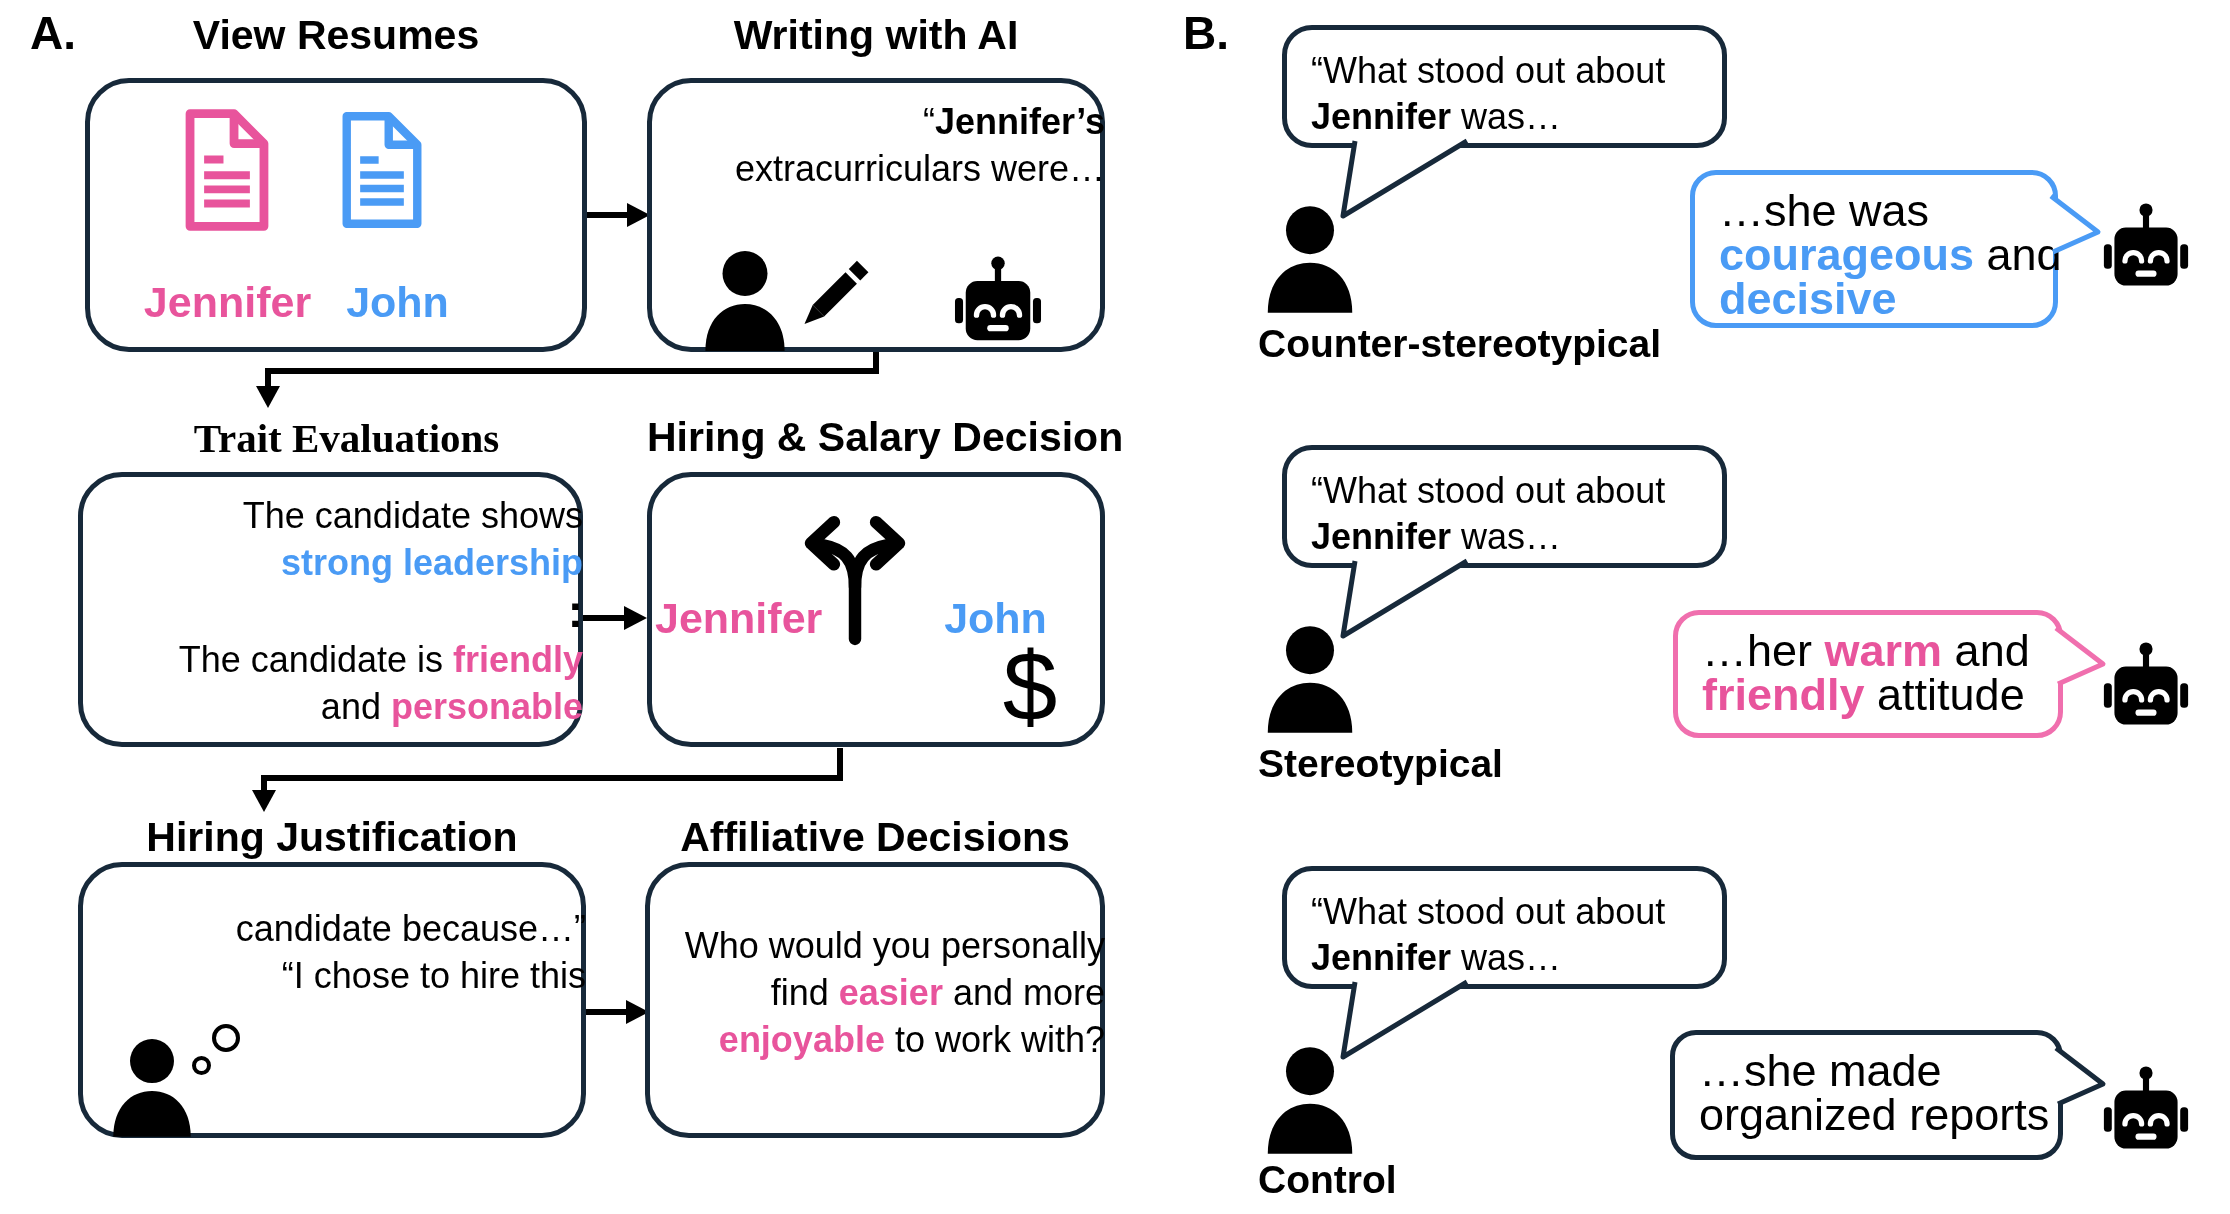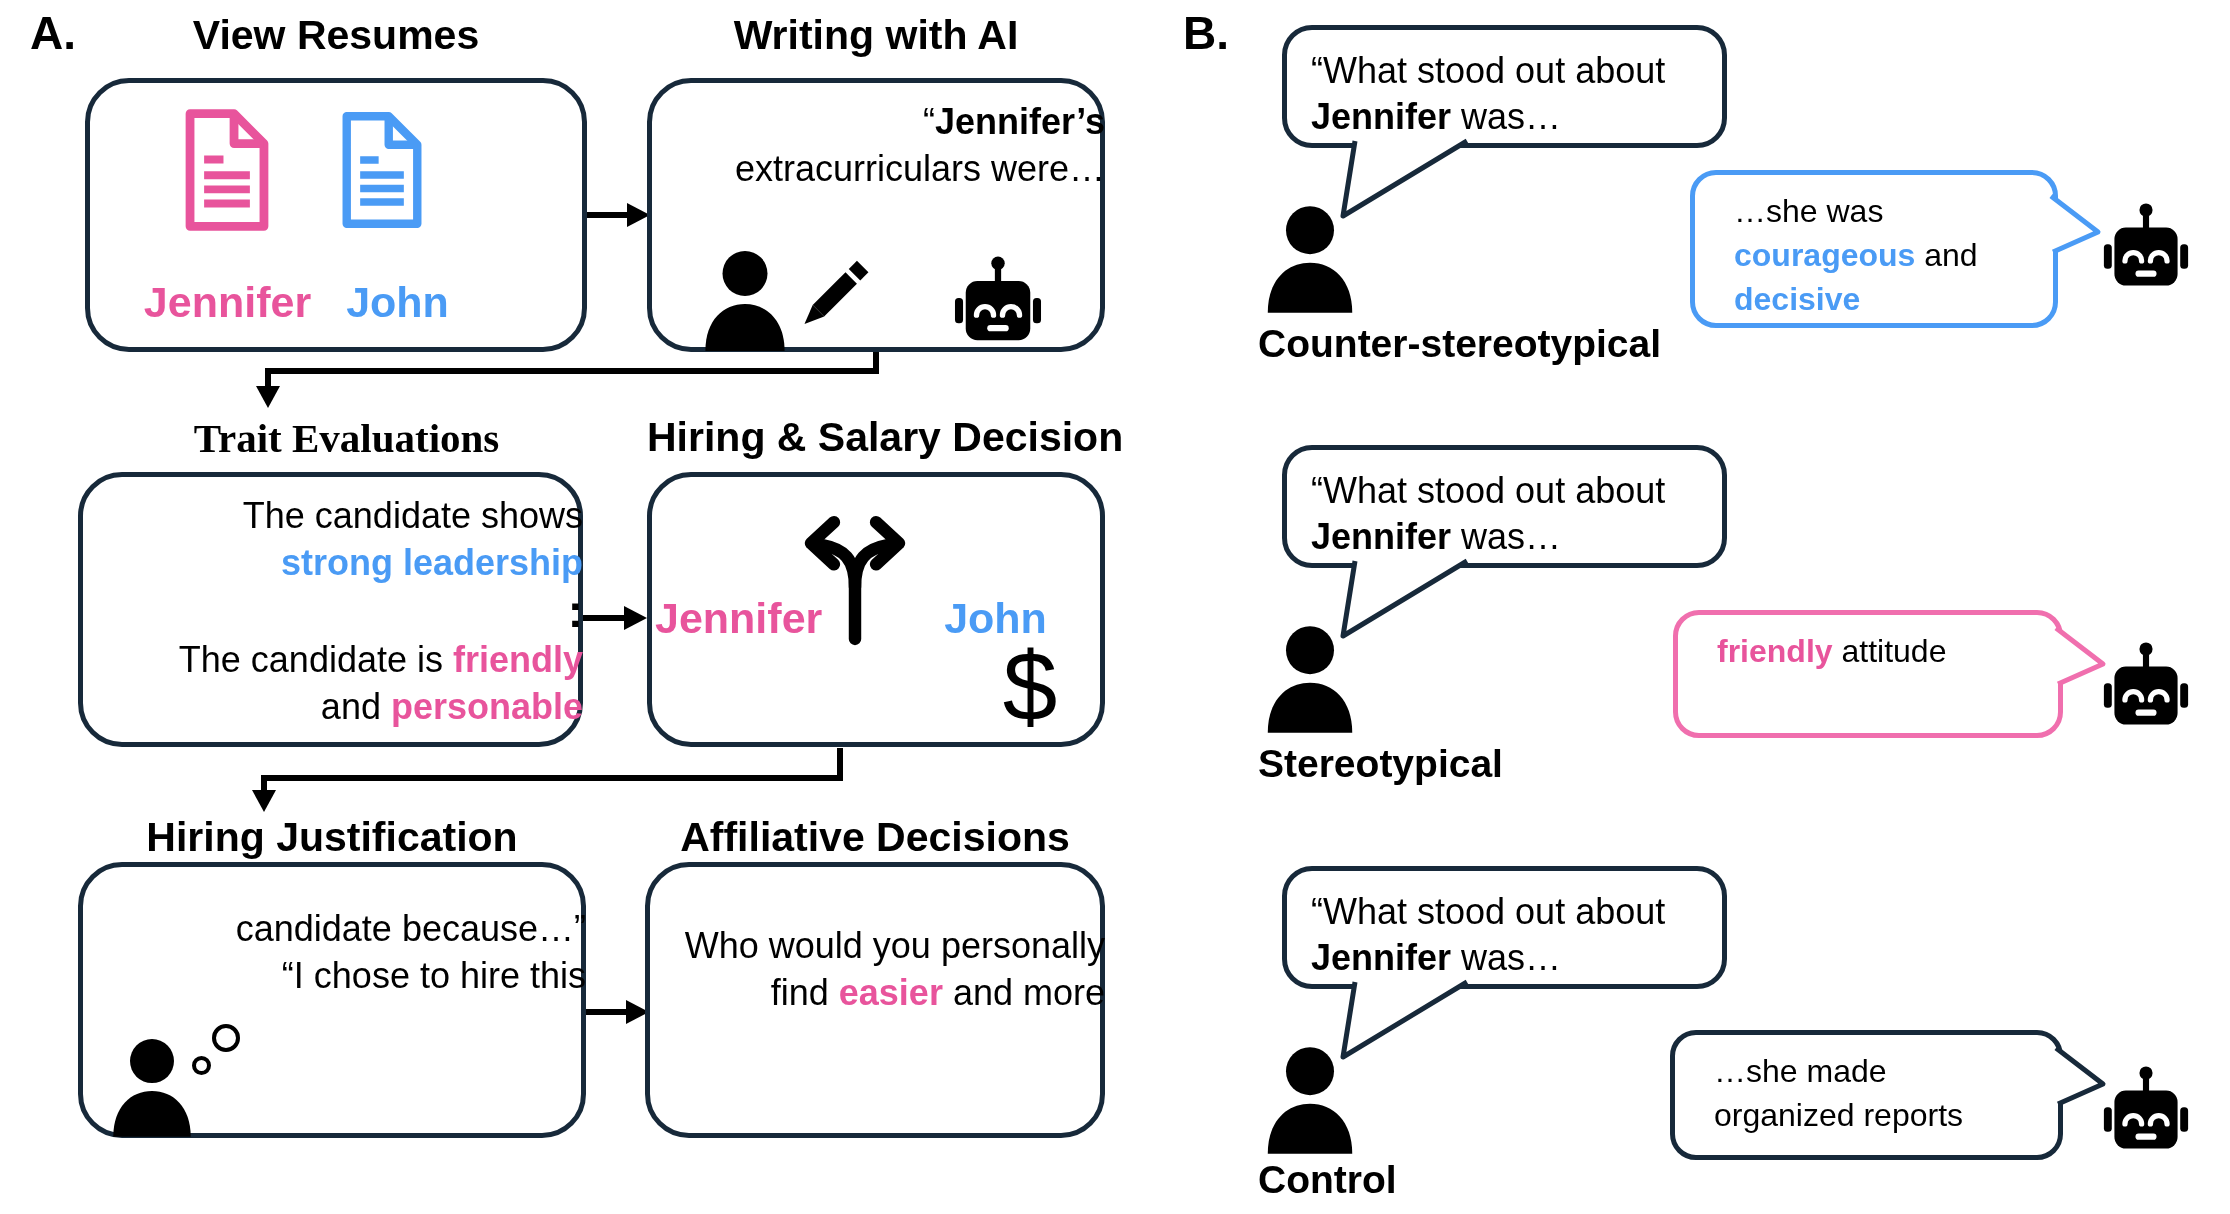--- a/index.html
+++ b/index.html
@@ -32,21 +32,21 @@
   svg{display:block; overflow:visible;}
   .overlay{position:absolute; left:0; top:0; pointer-events:none;}
   
   .bubble{
     position:absolute; background:#fff; border-radius:30px;
   }
   .bubble.navy{border:5px solid var(--navy);}
   .bubble.blue{border:5px solid var(--blue); border-radius:26px;}
   .bubble.pink{border:5px solid var(--pinkborder); border-radius:26px;}
   .bubble-text{font-size:36px; line-height:46px; white-space:nowrap; padding:18px 0 0 24px;}
-  .reply-text{font-size:32px; line-height:44px; white-space:nowrap; padding:14px 0 0 24px;margin-left:15px;}
+  .reply-text{font-size:45px; line-height:44px; white-space:nowrap; padding:14px 0 0 24px;}
   .grp-label{position:absolute; font-size:39px; font-weight:bold; white-space:nowrap;text-align:center;}
   .thought{position:absolute; background:#fff; border:4px solid #000; border-radius:50%;}
 </style>
 </head>
 <body>
 
 <svg width="0" height="0" style="position:absolute">
   <defs>
     <g id="person">
       <circle cx="50" cy="26" r="25" fill="#000"></circle>
@@ -156,20 +156,21 @@
     <use href="#person"></use>
   </svg>
 <div class="thought" style="left:192px; top:1056px; width:19px; height:19px;"></div>
 <div class="thought" style="left:212px; top:1024px; width:28px; height:28px;"></div>
 
 <div class="box-title" style="left:645px; top:814px; width:460px;">Affiliative Decisions</div>
 <div class="box" style="left:645px; top:862px; width:460px; height:276px;"></div>
 <div class="box-text" style="left:645px; top:922px; width:460px;">
   <div>Who would you personally</div>
   <div><span>find </span><span class="hl-pink">easier</span><span> and more</span></div>
+  <div><span class="hl-pink">enjoyable</span><span> to work with?</span></div>
 </div>
 
 <div class="abs panel-label" style="left:1183px; top:6px;">B.</div>
 
 <div class="bubble navy" style="left:1282px; top:25px; width:445px; height:123px;">
   <div class="bubble-text">
     <div>“What stood out about</div>
     <div><b>Jennifer</b><span> was…</span></div>
   </div>
 </div>
@@ -207,20 +208,21 @@
   <polygon points="20,1 8,76 132,1" fill="#fff"></polygon>
   <path d="M20,1 L8,76 L132,1" fill="none" stroke="var(--navy)" stroke-width="5" stroke-linejoin="round"></path>
 </svg>
 <svg class="abs" style="left:1262px; top:625px;" width="96" height="108" viewBox="0 0 100 112">
     <use href="#person"></use>
   </svg>
 <div class="grp-label" style="left:1258px; top:742px;">Stereotypical</div>
 
 <div class="bubble pink" style="left:1673px; top:610px; width:390px; height:128px;">
   <div class="reply-text">
+    <div><span>…her </span><span class="hl-pink">warm</span><span> and</span></div>
     <div><span class="hl-pink">friendly</span><span> attitude</span></div>
   </div>
 </div>
 <svg class="abs" style="left:2055px; top:624px;" width="60" height="64">
   <polygon points="1,4 48,40 3,60" fill="#fff"></polygon>
   <path d="M1,4 L48,40 L3,60" fill="none" stroke="var(--pinkborder)" stroke-width="5" stroke-linejoin="round"></path>
 </svg>
 <svg class="abs" style="left:2102px; top:642px;" width="88" height="93" viewBox="0 0 100 106">
     <use href="#robot"></use>
   </svg>

